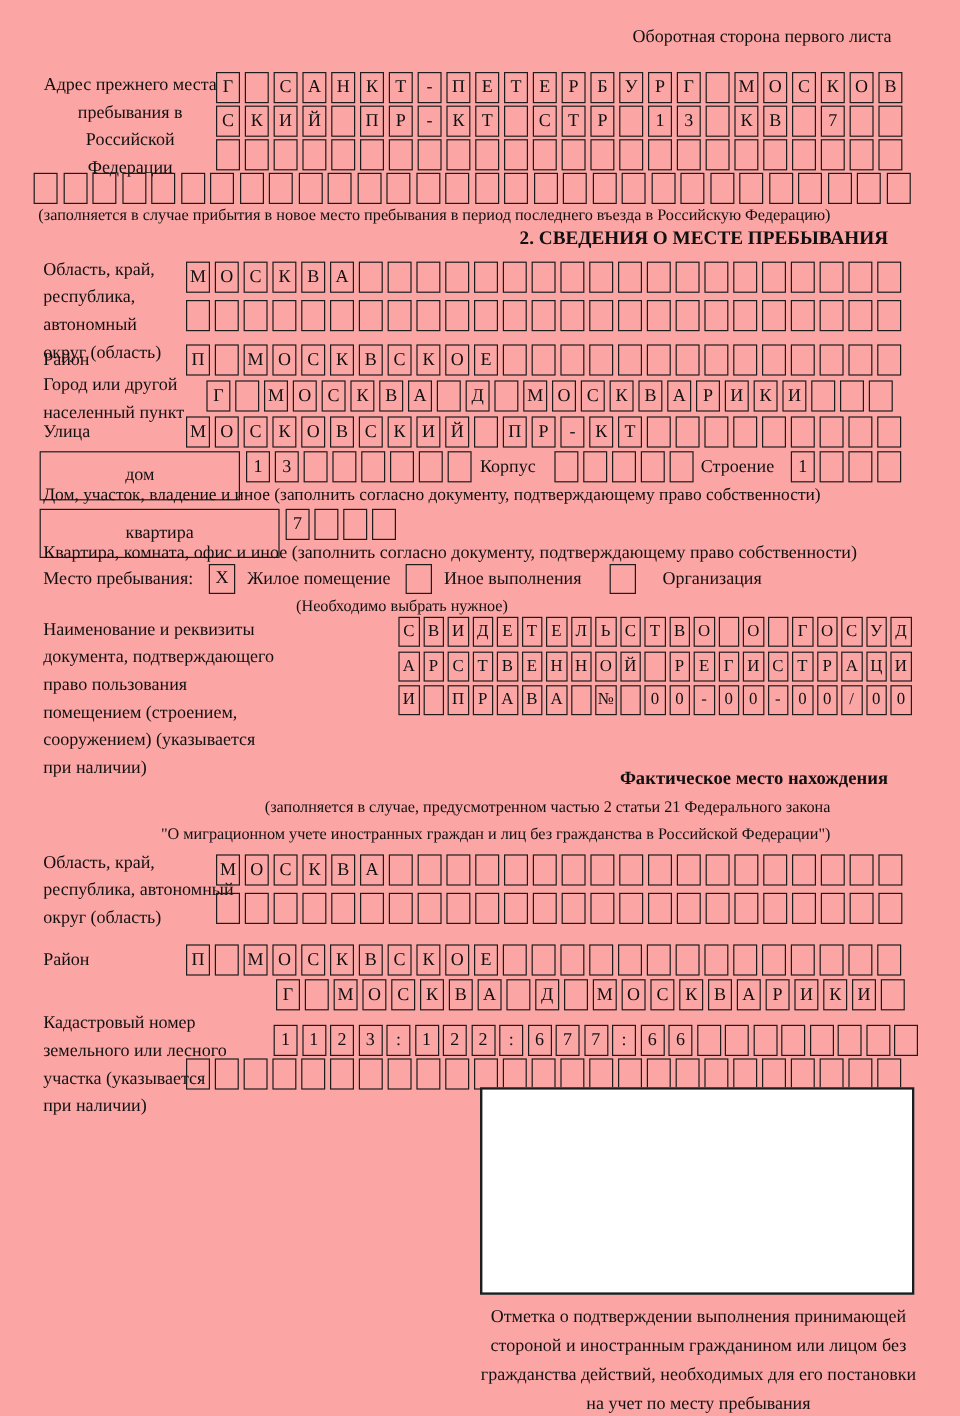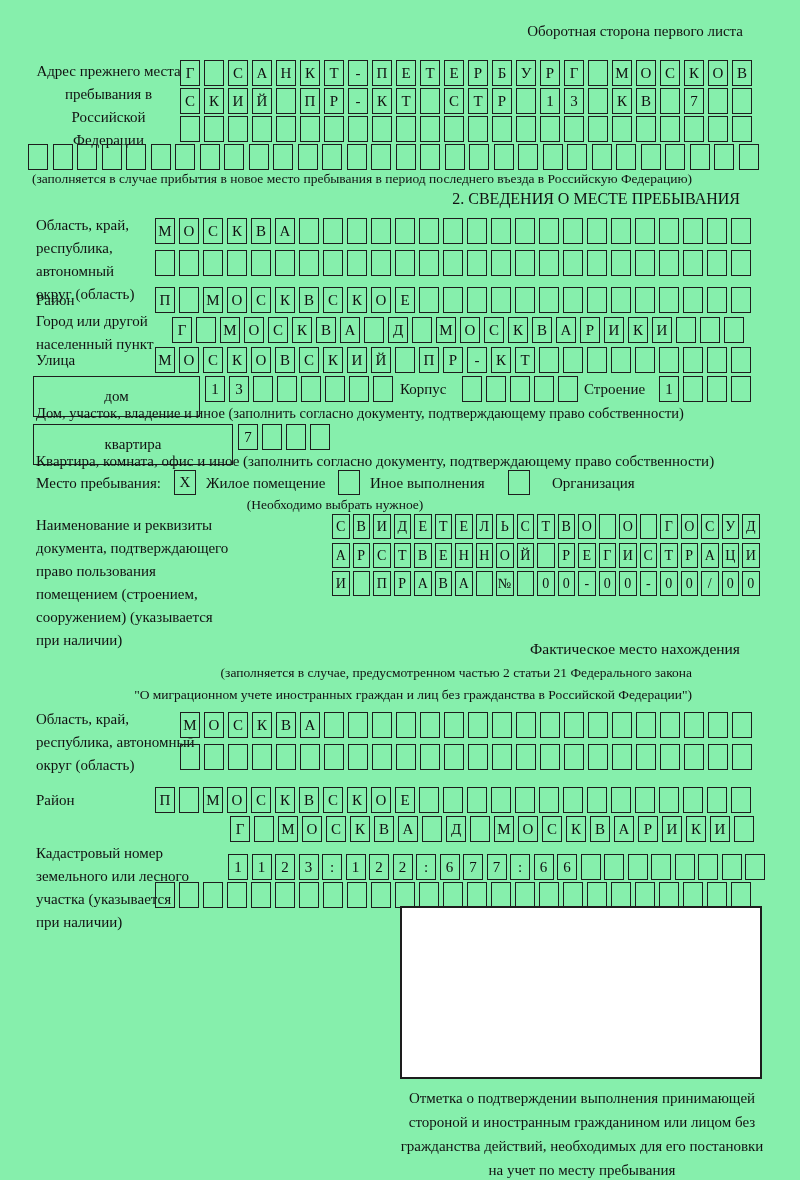--- a/index.html
+++ b/index.html
@@ -1,22 +1,22 @@
 <!DOCTYPE html>
 <html><head>
 <meta charset="utf-8">
 <style>
   html,body{margin:0;padding:0;background:#fff;}
-  .page{position:relative;width:800px;height:1180px;background:#86efac;overflow:hidden;
+  .page{position:relative;width:800px;height:1180px;background:#fca5a5;overflow:hidden;
         font-family:"Liberation Serif","DejaVu Serif",serif;color:#111;}
   .abs{position:absolute;}
   .lbl{font-size:15px;line-height:23px;}
   .note{font-size:13.5px;}
   .center{left:4px;width:688px;text-align:right;}
-  .bold{font-weight:normal;padding-left:48px;}
+  .bold{font-weight:bold;padding-left:48px;}
   .cellrow{display:flex;gap:4px;}
   .cell{width:20px;height:26px;box-sizing:border-box;border:1.6px solid #1d1d1d;
         display:flex;align-items:center;justify-content:center;font-size:15px;flex:0 0 auto;}
   .small{gap:3px;}
   .small .cell{width:17.5px;height:25px;font-size:14px;}
   .widebox{box-sizing:border-box;border:1.6px solid #1d1d1d;height:41px;display:flex;
         align-items:center;justify-content:center;font-size:15px;}
   .chk{width:22px;height:25px;box-sizing:border-box;border:1.6px solid #1d1d1d;display:flex;
         align-items:center;justify-content:center;font-size:15px;}
   .stampbox{box-sizing:border-box;border:2px solid #1d1d1d;background:#fff;}

